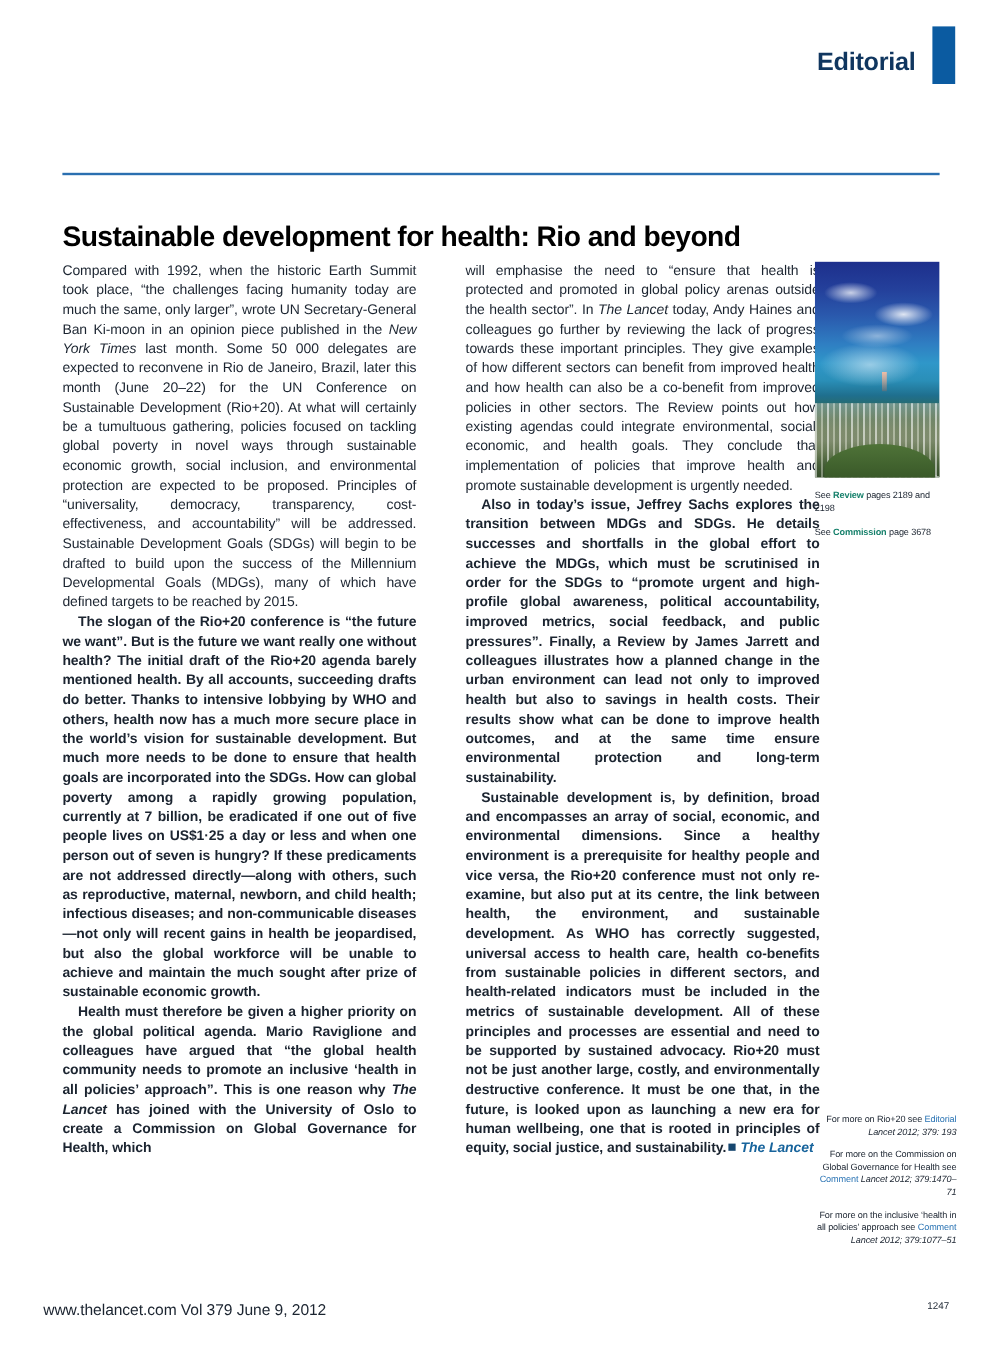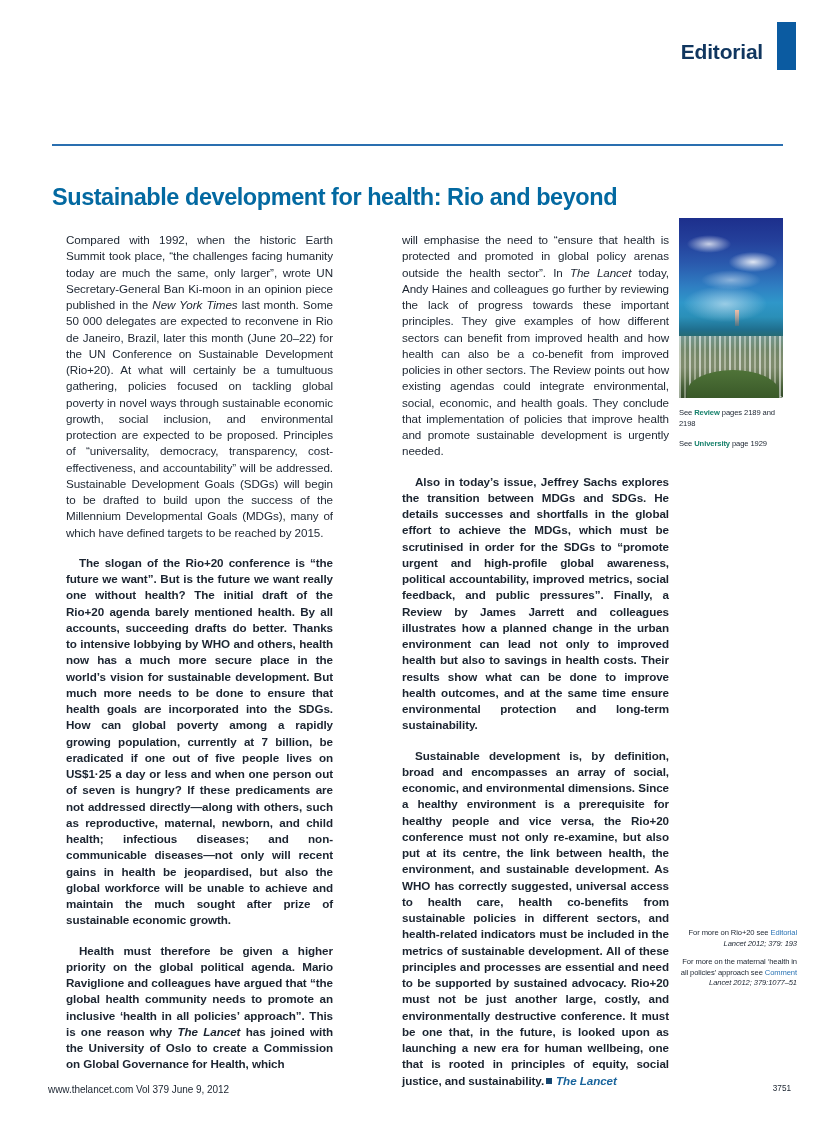--- a/index.html
+++ b/index.html
@@ -53,38 +53,38 @@
 
   
   #article-title {
     position: absolute;
     left: 52px;
     top: 168px;
     width: 640px;
     font-size: 23.5px;
     font-weight: bold;
     letter-spacing: -0.45px;
-    color: #0369a1;
+    color: #000000;
   }
 
   
   .column {
     position: absolute;
     top: 218px;
     width: 295px;
     font-size: 11.65px;
     line-height: 16.25px;
     text-align: justify;
     color: #1b2430;
     letter-spacing: -0.07px;
   }
   #col-1 { left: 52px; }
   #col-2 { left: 388px; }
   .column p {
-    margin: 14px;
+    margin: 0;
   }
   .column p + p {
     text-indent: 13px;
     font-weight: bold;
   }
   .column i, .column em {
     font-style: italic;
   }
   .endmark {
     display: inline-block;
@@ -199,23 +199,23 @@
     margin-bottom: 8px;
     letter-spacing: -0.1px;
     text-align: right;
   }
   .rail-note .kw-blue { color: #2b74b4; }
   .rail-note i { font-style: italic; }
 
   
   #footer-left {
     position: absolute;
-    left: 48px;
+    left: 36px;
     top: 1084px;
-    font-size: 10px;
+    font-size: 13px;
     color: #1b2430;
     letter-spacing: -0.05px;
   }
   #footer-right {
     position: absolute;
     right: 44px;
     top: 1084px;
     font-size: 8.2px;
     color: #1b2430;
   }
@@ -248,23 +248,24 @@
   <div id="figure">
     <div id="photo">
       <div id="photo-peak"></div>
       <div id="photo-cityscape"></div>
       <div id="photo-hill"></div>
     </div>
     <div id="photo-credit">Getty</div>
   </div>
   <div id="rail-refs">
       <div class="rail-ref"><span>See </span><span class="kw-green">Review</span><span> pages 2189 and 2198</span></div>
-      <div class="rail-ref"><span>See </span><span class="kw-green">University</span><span> page 1929</span></div>
+      <div class="rail-ref"><span>See </span><span class="kw-green">Commission</span><span> page 3678</span></div>
     </div>
 </div>
 
 <div id="rail-bottom">
     <div class="rail-note"><span>For more on Rio+20 see </span><span class="kw-blue">Editorial</span><i> Lancet 2012; 379: 193</i></div>
-    <div class="rail-note"><span>For more on the maternal ‘health in all policies’ approach see </span><span class="kw-blue">Comment</span><i> Lancet 2012; 379:1077–51</i></div>
+    <div class="rail-note"><span>For more on the Commission on Global Governance for Health see </span><span class="kw-blue">Comment</span><i> Lancet 2012; 379:1470–71</i></div>
+    <div class="rail-note"><span>For more on the inclusive ‘health in all policies’ approach see </span><span class="kw-blue">Comment</span><i> Lancet 2012; 379:1077–51</i></div>
   </div>
 
 <div id="footer-left">www.thelancet.com  Vol 379  June 9, 2012</div>
-<div id="footer-right">3751</div>
+<div id="footer-right">1247</div>
 
 </body></html>

